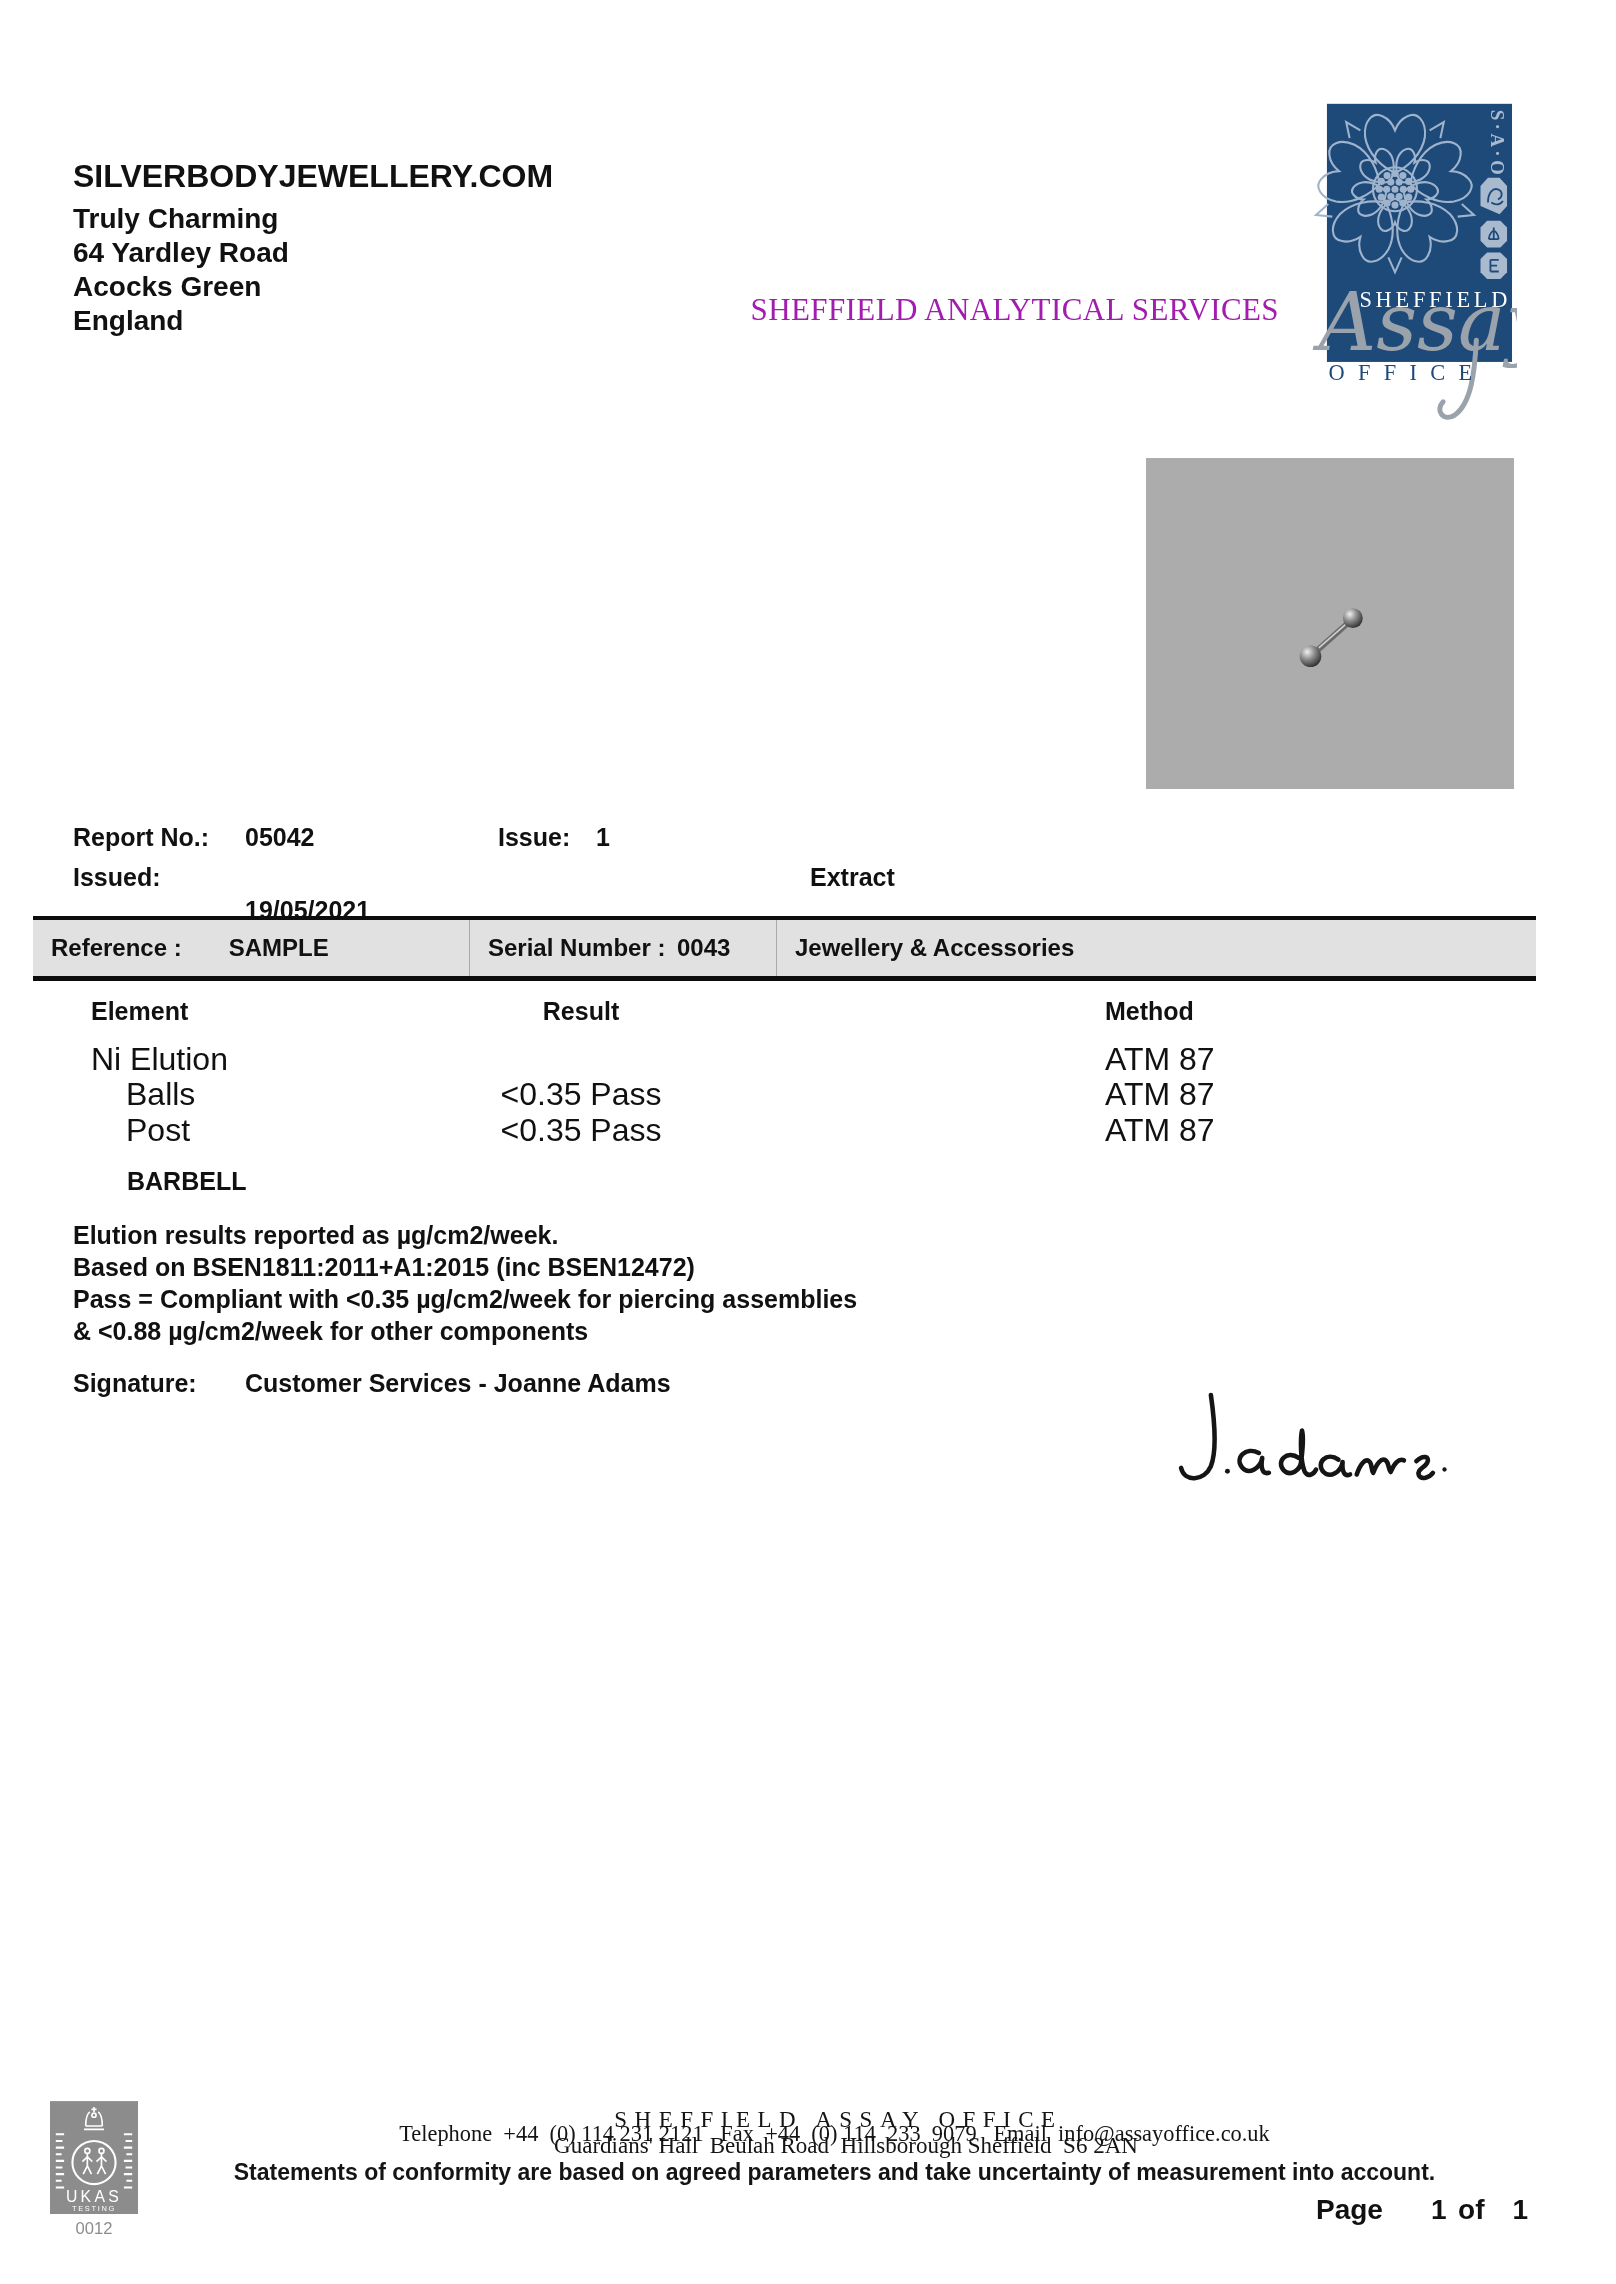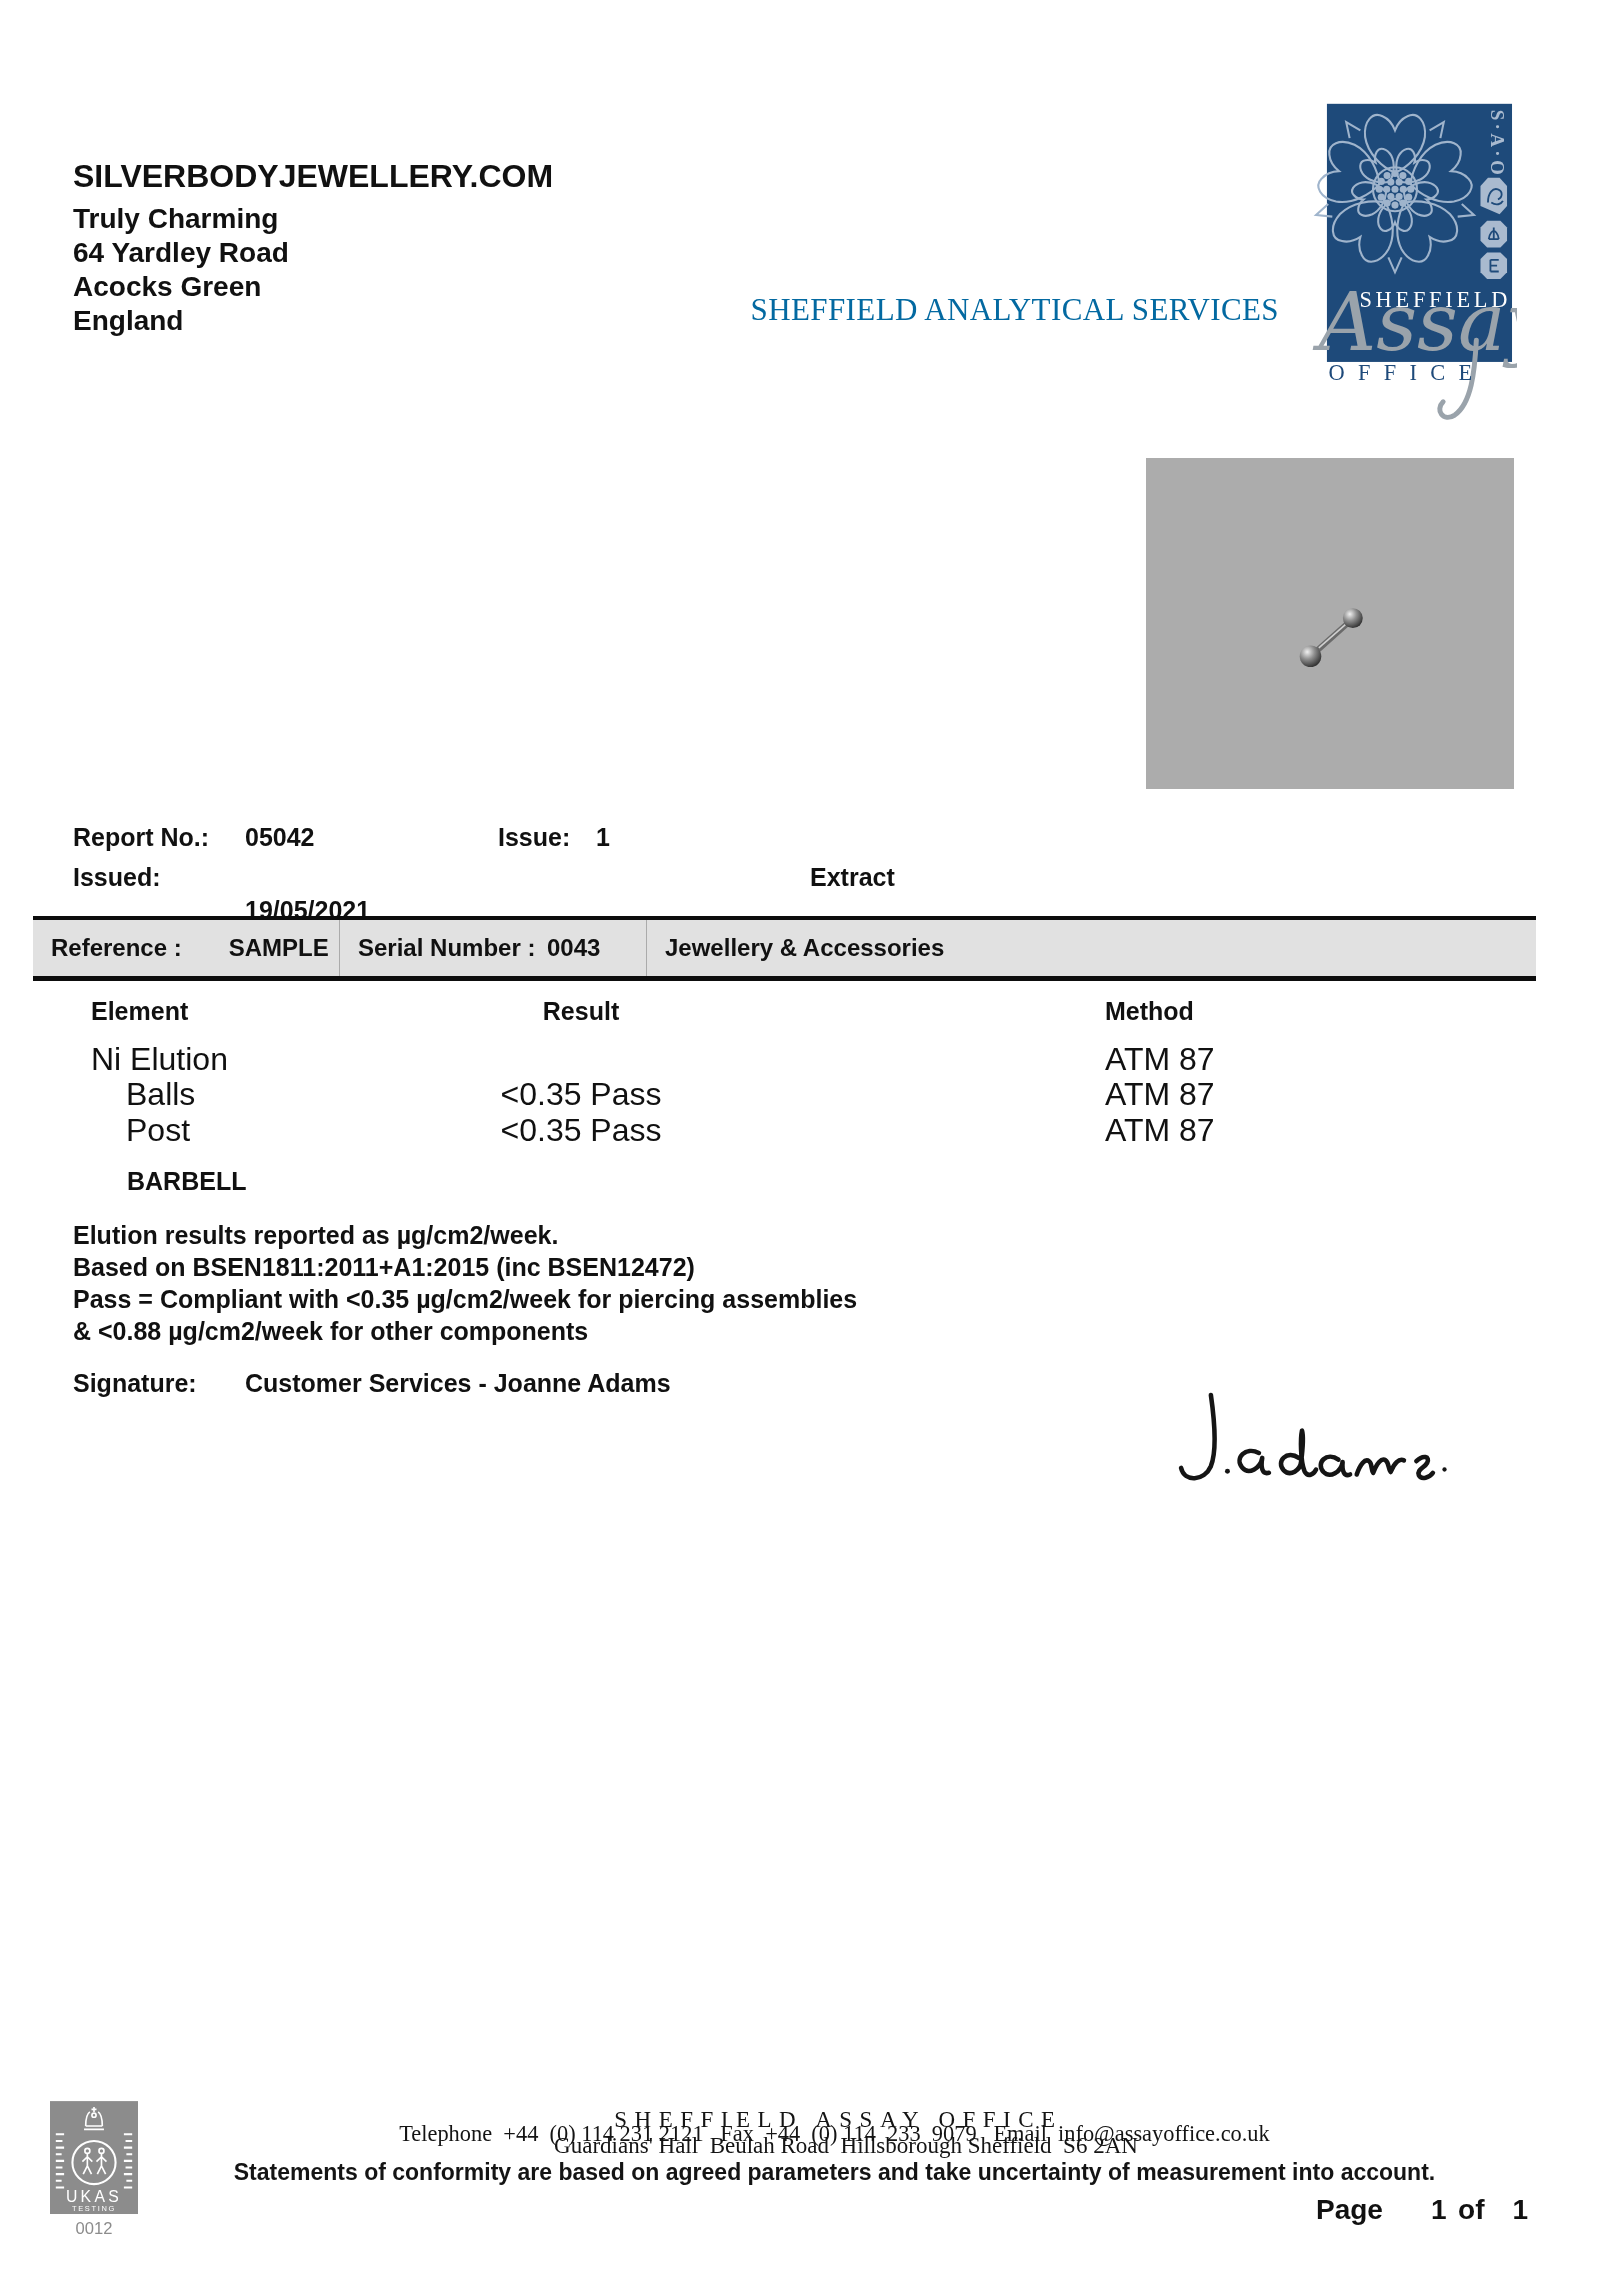--- a/index.html
+++ b/index.html
@@ -6,39 +6,39 @@
   .page{position:relative;width:1616px;height:2284px;background:#ffffff;overflow:hidden;
         font-family:"Liberation Sans", sans-serif;color:#111;}
 
   
   .sender{position:absolute;left:73px;top:158px;font-weight:bold;}
   .sender .company{font-size:32px;letter-spacing:0px;margin-bottom:6.6px;}
   .sender .addr-line{font-size:28px;line-height:34px;}
 
   
   .sas{position:absolute;right:337px;top:292px;text-align:right;font-family:"Liberation Serif", serif;}
-  .sas .title{font-size:31px;color:#0369a1;letter-spacing:0.4px;}
+  .sas .title{font-size:31px;color:#a21caf;letter-spacing:0.4px;}
   .sas .subtitle{font-size:26px;color:#121212;margin-top:5.8px;}
 
   
   .sao-logo{position:absolute;left:1312px;top:98px;width:205px;height:332px;}
 
   
   .photo{position:absolute;left:1146px;top:458px;width:368px;height:331px;background:#acacac;}
 
   
   .meta{position:absolute;font-size:25px;font-weight:bold;white-space:pre;}
 
   
   .ref-bar{position:absolute;left:33px;top:916px;width:1503px;height:56px;background:#e1e1e1;
            border-top:4.2px solid #0d0d0d;border-bottom:5.8px solid #0d0d0d;display:flex;align-items:center;}
   .ref-cell{display:flex;align-items:center;height:100%;padding-left:18px;box-sizing:border-box;
             border-right:0.8px solid #ababab;font-size:24px;font-weight:bold;white-space:pre;}
   .ref-cell:last-child{border-right:none;}
-  .c1{width:307px;} .c2{width:386px;} .c3{width:307px;} .c4{width:444px;}
+  .c1{width:437px;} .c2{width:386px;} .c3{width:307px;} .c4{width:444px;}
   .c1 .val{margin-left:47px;} .c2 .val,.c3 .val{margin-left:11.6px;}
 
   
   .cell{position:absolute;font-size:32px;}
   .th{font-weight:bold;font-size:25px;}
   .result-col{left:448px;width:266px;text-align:center;}
 
   .barbell-name{position:absolute;left:91px;top:1167px;font-size:25px;font-weight:bold;margin-left:36px;}
 
   

